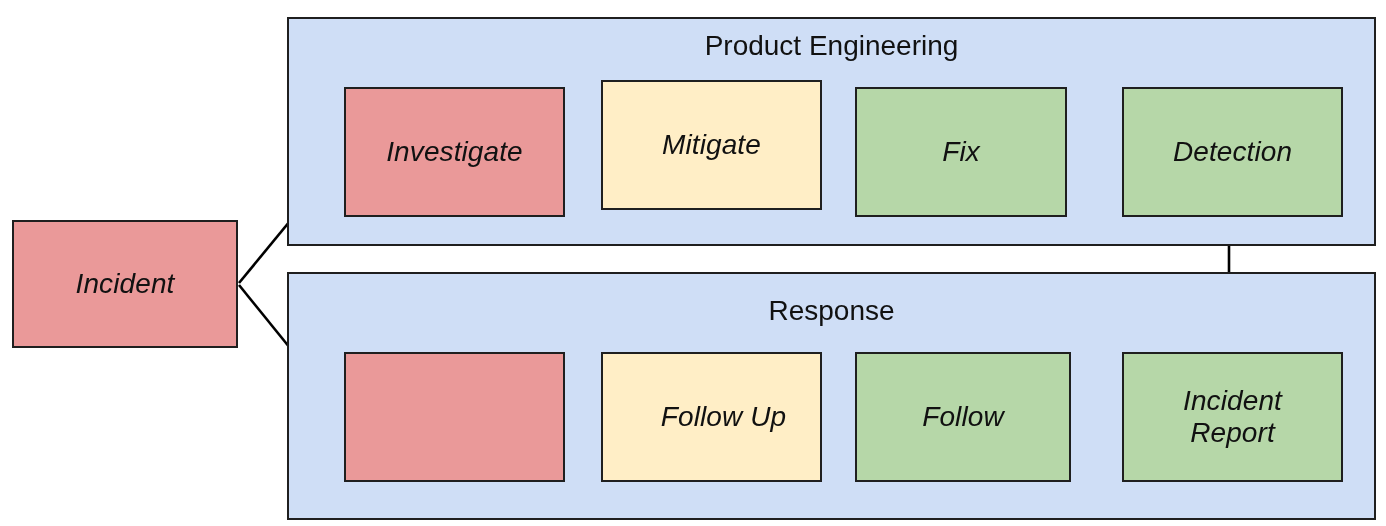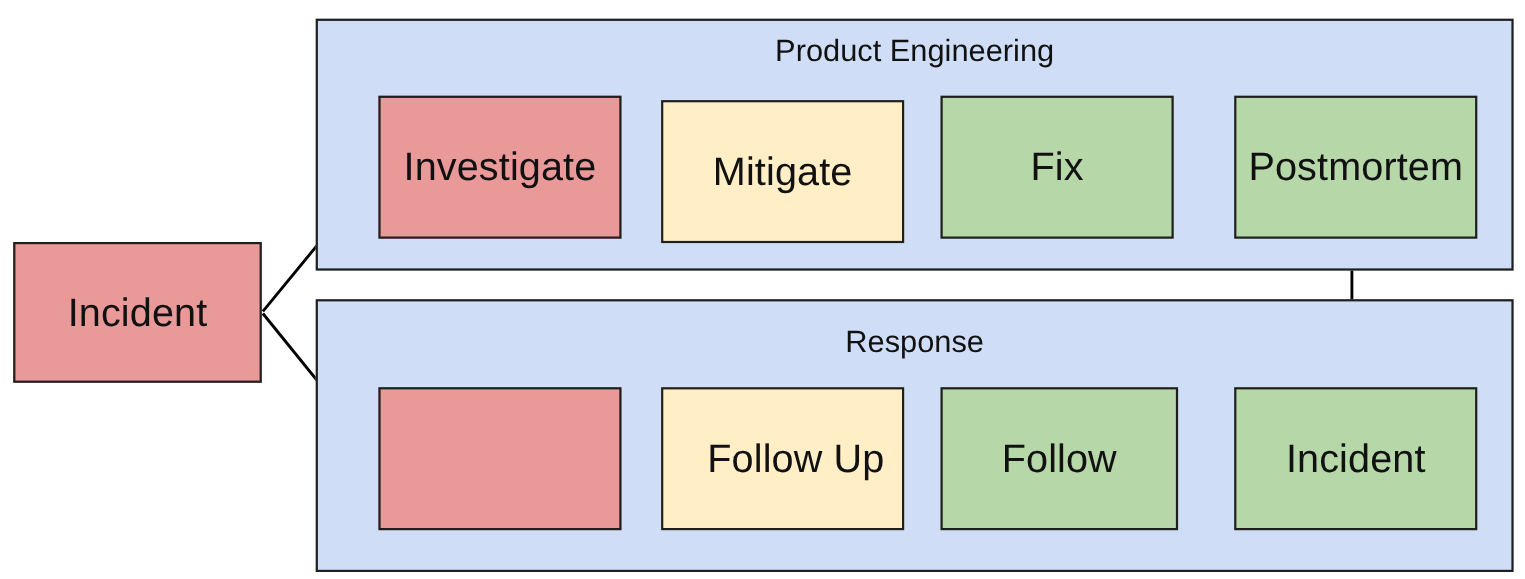--- a/index.html
+++ b/index.html
@@ -33,24 +33,25 @@
     line-height: 1;
     white-space: nowrap;
   }
   .node {
     position: absolute;
     border: 2.5px solid #1f1f1f;
     display: flex;
     align-items: center;
     justify-content: center;
     text-align: center;
-    font-size: 36px;
+    font-size: 28px;
     color: #111111;
     line-height: 1.16;
     letter-spacing: 0.1px;
+    font-style: italic;
   }
   .node span { display: block; }
   .node.red    { background: #ea9999; }
   .node.yellow { background: #ffeec6; }
   .node.green  { background: #b6d7a8; }
   #edges {
     position: absolute;
     left: 0; top: 0;
     width: 1386px; height: 526px;
     pointer-events: none;
@@ -93,49 +94,50 @@
       <div class="node red" style="left: 12px; top: 220px; width: 226px; height: 128px; background: rgb(234, 153, 153); border-color: rgb(31, 31, 31); color: rgb(17, 17, 17);">
         <div>
           <span>Incident</span>
         </div>
       </div>
       <div class="node red" style="left: 344px; top: 87px; width: 221px; height: 130px; background: rgb(234, 153, 153); border-color: rgb(31, 31, 31); color: rgb(17, 17, 17);">
         <div>
           <span>Investigate</span>
         </div>
       </div>
-      <div class="node yellow" style="left: 601px; top: 91px; width: 221px; height: 130px; background: rgb(255, 238, 198); border-color: rgb(31, 31, 31); color: rgb(17, 17, 17);">
+      <div class="node yellow" style="left: 601px; top: 80px; width: 221px; height: 130px; background: rgb(255, 238, 198); border-color: rgb(31, 31, 31); color: rgb(17, 17, 17);">
         <div>
           <span>Mitigate</span>
         </div>
       </div>
       <div class="node green" style="left: 855px; top: 87px; width: 212px; height: 130px; background: rgb(182, 215, 168); border-color: rgb(31, 31, 31); color: rgb(17, 17, 17);">
         <div>
           <span>Fix</span>
         </div>
       </div>
       <div class="node green" style="left: 1122px; top: 87px; width: 221px; height: 130px; background: rgb(182, 215, 168); border-color: rgb(31, 31, 31); color: rgb(17, 17, 17);">
         <div>
-          <span>Postmortem</span>
+          <span>Detection</span>
         </div>
       </div>
       <div class="node red" style="left: 344px; top: 352px; width: 221px; height: 130px; background: rgb(234, 153, 153); border-color: rgb(31, 31, 31); color: rgb(17, 17, 17);">
         <div>
         </div>
       </div>
       <div class="node yellow" style="left: 601px; top: 352px; width: 221px; height: 130px; background: rgb(255, 238, 198); border-color: rgb(31, 31, 31); color: rgb(17, 17, 17); padding-left: 24px;">
         <div>
           <span>Follow Up</span>
         </div>
       </div>
       <div class="node green" style="left: 855px; top: 352px; width: 216px; height: 130px; background: rgb(182, 215, 168); border-color: rgb(31, 31, 31); color: rgb(17, 17, 17);">
         <div>
           <span>Follow</span>
         </div>
       </div>
       <div class="node green" style="left: 1122px; top: 352px; width: 221px; height: 130px; background: rgb(182, 215, 168); border-color: rgb(31, 31, 31); color: rgb(17, 17, 17);">
         <div>
           <span>Incident</span>
+          <span>Report</span>
         </div>
       </div>
     </div>
 
 </div>
 
 </body></html>

